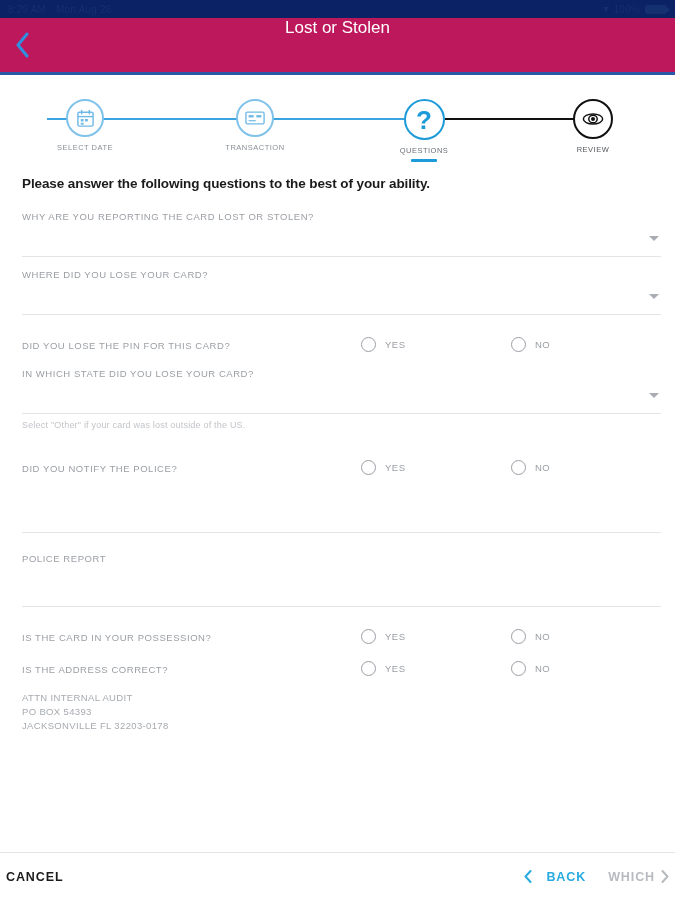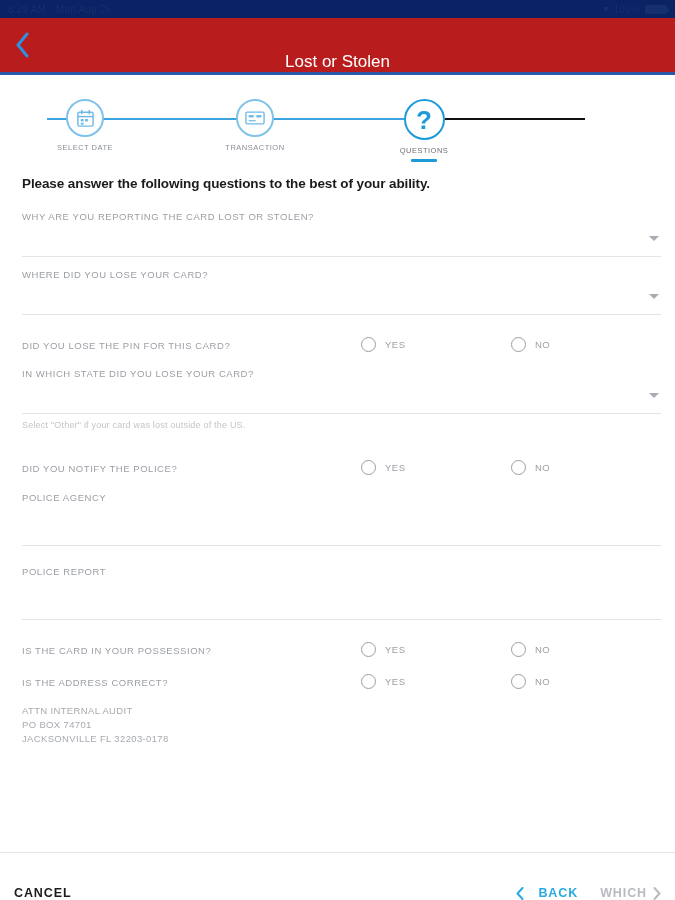--- a/index.html
+++ b/index.html
@@ -25,22 +25,22 @@
     width: 22px; height: 9px; border:1px solid #14306e;
     border-radius:2px; background:#14306e; position:relative;
   }
   .batt:after {
     content:""; position:absolute; right:-3px; top:2.5px;
     width:2px; height:4px; background:#14306e; border-radius:0 1px 1px 0;
   }
 
   
   .navbar {
-    height: 54px; background:#b91c1c;
-    display:flex; align-items:flex-end; position:relative;
+    height: 54px; background:#be185d;
+    display:flex; align-items:flex-start; position:relative;
   }
   .back-chevron {
     width: 44px; height:54px; display:flex;
     align-items:center; justify-content:center; cursor:pointer;
   }
   .back-chevron svg { display:block; }
   .nav-title {
     position:absolute; left:0; right:0; text-align:center;
     color:#ffffff; font-size:17px; font-weight:400;
     pointer-events:none;
@@ -126,21 +126,21 @@
   .text-input { height:42px; }
   .address {
     font-size:9.5px; color:#a6aaaf; line-height:1.45;
     letter-spacing:.35px; padding-top:8px;
   }
 
   
   .bottombar {
     position:absolute; left:0; right:0; bottom:0;
     height:48px; border-top:1px solid #e3e4e6;
-    display:flex; align-items:flex-end; padding:0 14px;
+    display:flex; align-items:center; padding:0 6px;
     background:#fff;
   }
   .btn-cancel {
     font-size:12.5px; font-weight:700; color:#1b1b1b;
     letter-spacing:.9px; cursor:pointer;
   }
   .bottom-right { margin-left:auto; display:flex; align-items:center; gap:22px; }
   .btn-back {
     font-size:12.5px; font-weight:700; color:#29abe2;
     letter-spacing:.9px; cursor:pointer;
@@ -212,20 +212,30 @@
     </div>
 
     <div class="step" style="left:379px;">
       <div class="step-circle active" style="width:41px;height:41px;border-width:2.5px;">
         <span style="font-size:26px;font-weight:700;color:#1d9bd8;line-height:1;font-family:'Liberation Sans',sans-serif;">?</span>
       </div>
       <div class="step-label active-label">QUESTIONS</div>
       <div class="active-bar"></div>
     </div>
 
+    <div class="step" style="left:548px;">
+      <div class="step-circle todo" style="width:40px;height:40px;border-width:2.5px;">
+        <svg width="22" height="14" viewBox="0 0 24 14">
+          <ellipse cx="12" cy="7" rx="10.5" ry="5.5" fill="none" stroke="#111" stroke-width="1.6"></ellipse>
+          <ellipse cx="12" cy="7" rx="4.6" ry="4.2" fill="none" stroke="#111" stroke-width="1.6"></ellipse>
+          <circle cx="12" cy="7" r="2.2" fill="#111"></circle>
+        </svg>
+      </div>
+      <div class="step-label todo-label">REVIEW</div>
+    </div>
   </div>
 
   <div class="content">
 
     <div class="intro">Please answer the following questions to the best of your ability.</div>
 
     <div class="field">
       <div class="field-label">WHY ARE YOU REPORTING THE CARD LOST OR STOLEN?</div>
       <div class="select-row">
         <span class="caret"></span>
@@ -272,21 +282,20 @@
           <span class="radio-text">YES</span>
         </div>
         <div class="radio-group">
           <span class="radio"></span>
           <span class="radio-text">NO</span>
         </div>
       </div>
     </div>
 
     <div class="field" style="padding-top:8px;">
-      <div class="field-label">POLICE AGENCY</div>
       <div class="text-input"></div>
     </div>
     <div class="divider"></div>
 
     <div class="field" style="padding-top:18px;">
       <div class="field-label">POLICE REPORT</div>
       <div class="text-input"></div>
     </div>
     <div class="divider"></div>
 
@@ -313,21 +322,21 @@
         </div>
         <div class="radio-group">
           <span class="radio"></span>
           <span class="radio-text">NO</span>
         </div>
       </div>
     </div>
 
     <div class="address">
       <div>ATTN INTERNAL AUDIT</div>
-      <div>PO BOX 74701</div>
+      <div>PO BOX 54393</div>
       <div>JACKSONVILLE FL 32203-0178</div>
     </div>
 
   </div>
 
   <div class="bottombar">
     <div class="btn-cancel">CANCEL</div>
     <div class="bottom-right">
       <div class="btn-back">
         <svg width="8" height="13" viewBox="0 0 8 13">

